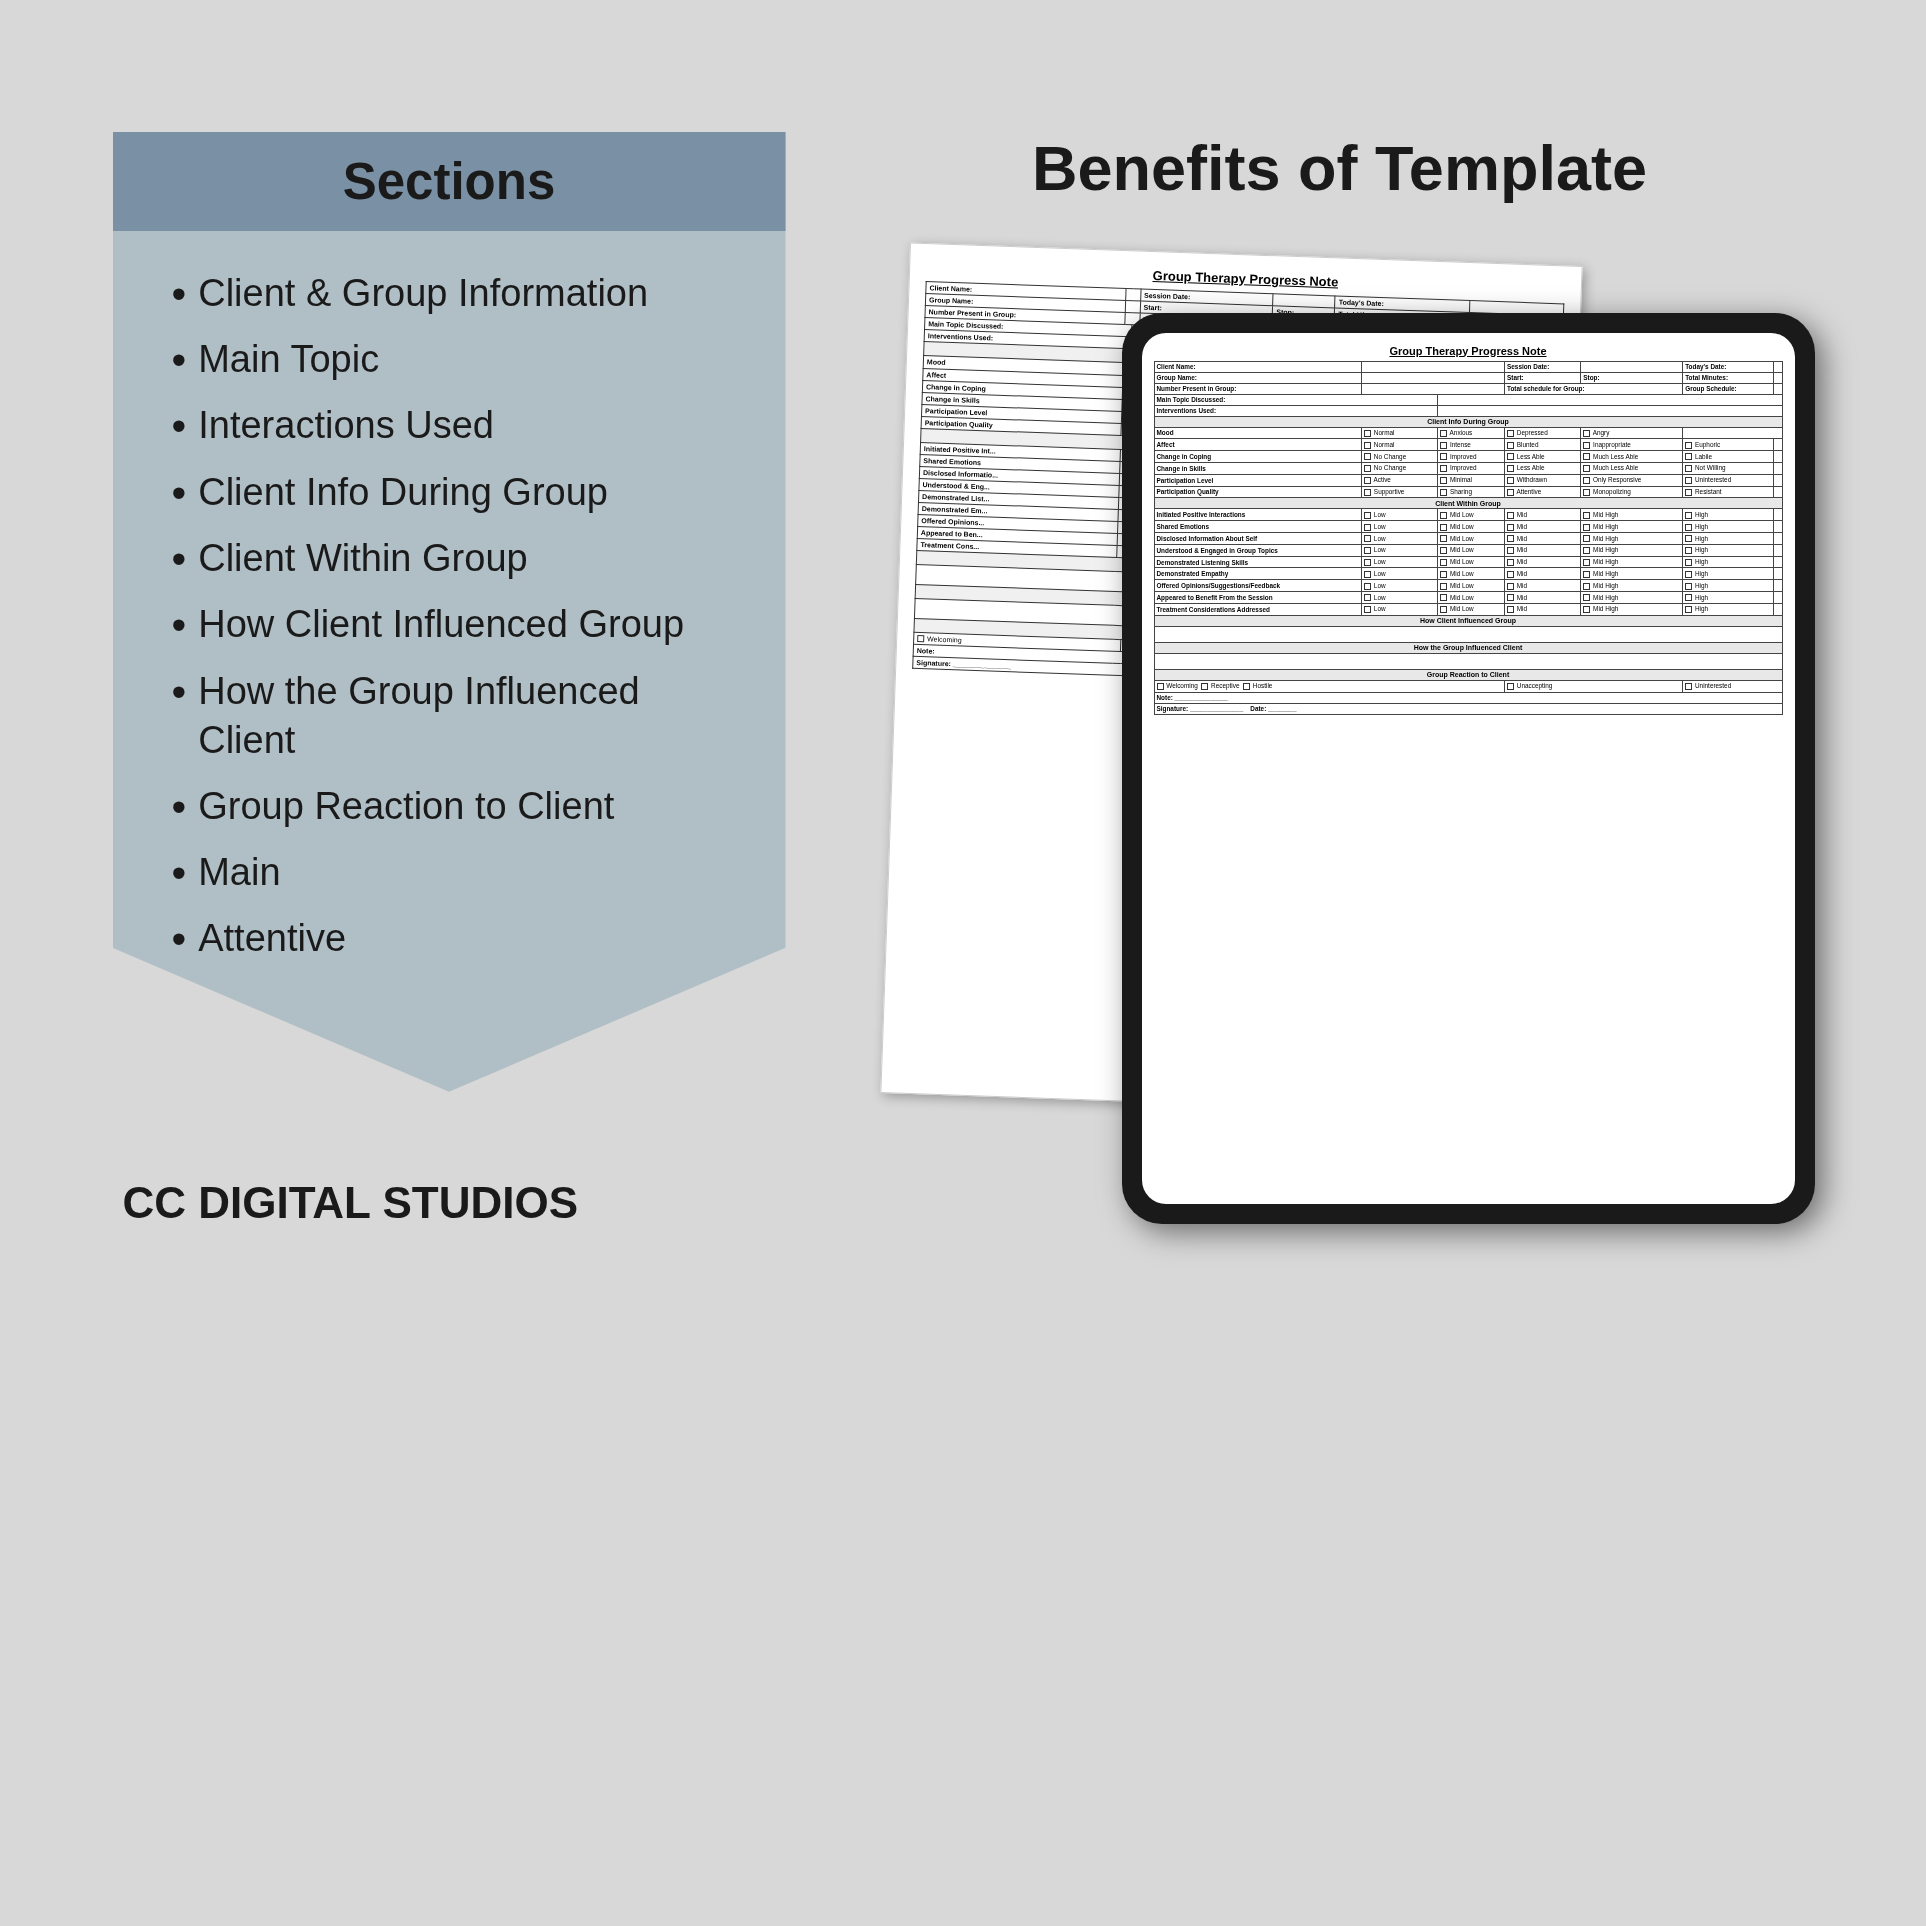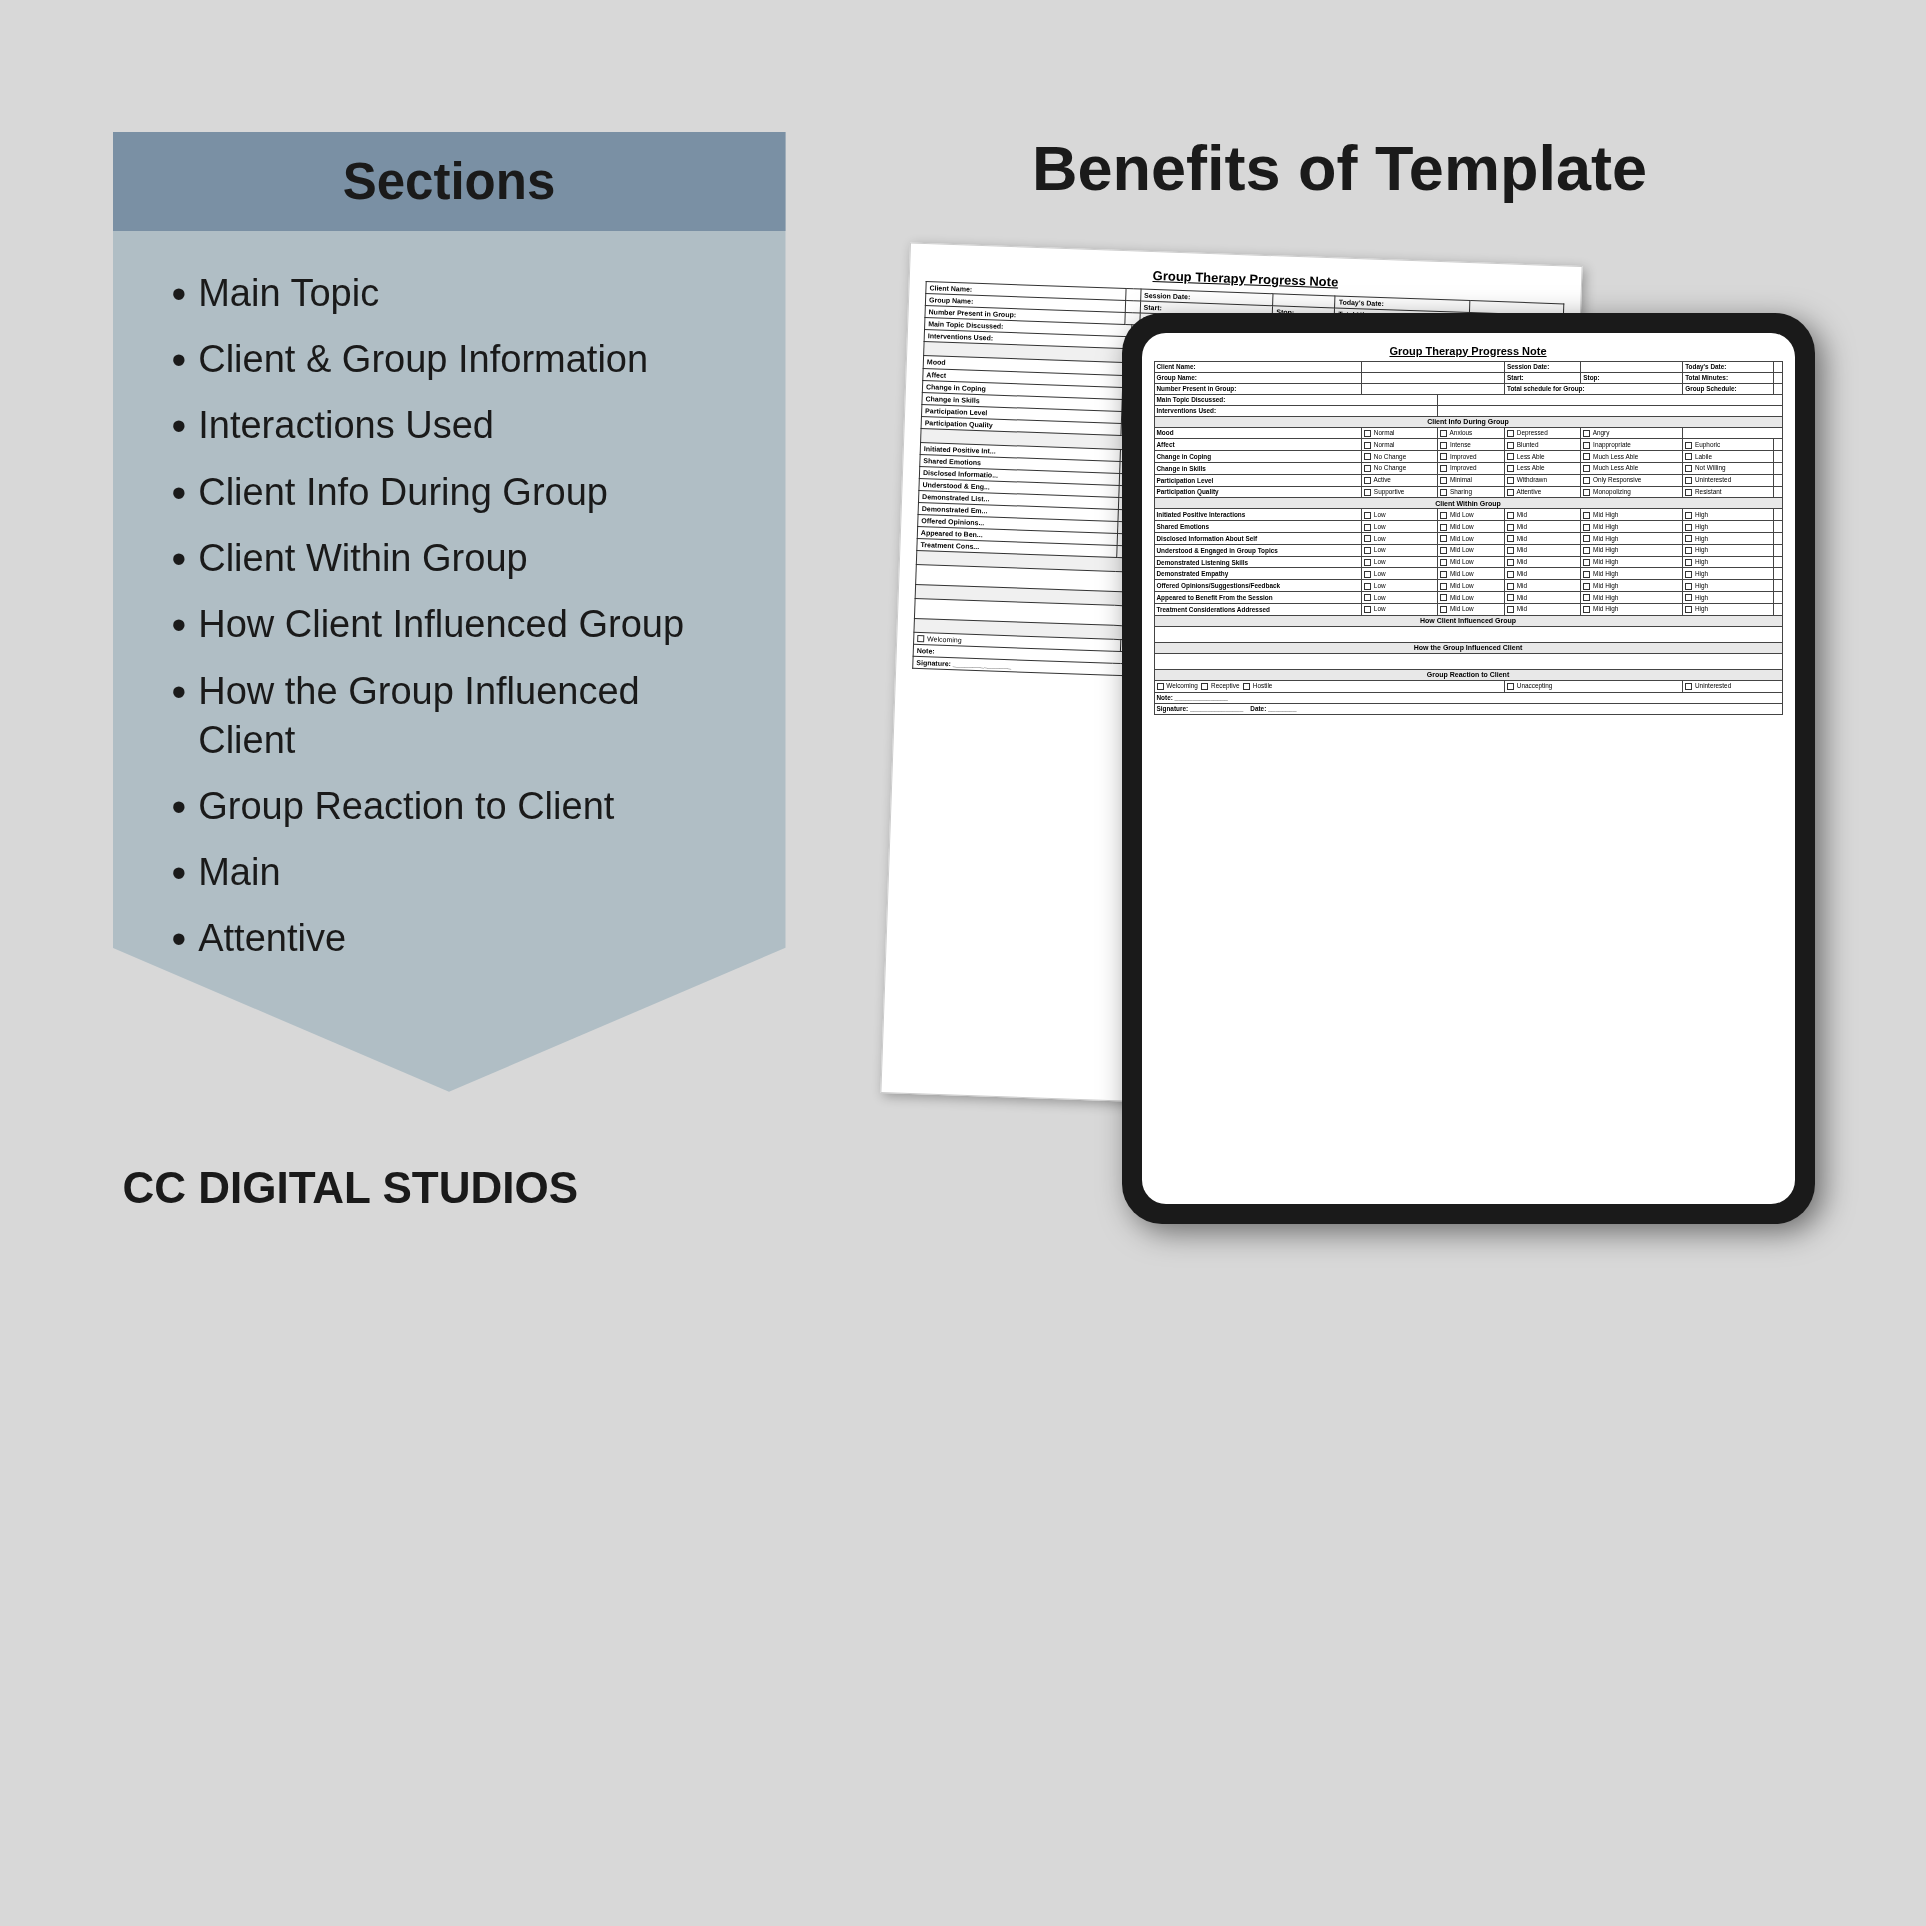--- a/index.html
+++ b/index.html
@@ -75,21 +75,21 @@
       font-size: 42px;
       line-height: 1.2;
       flex-shrink: 0;
     }
 
     .brand-text {
       font-size: 44px;
       font-family: Arial, sans-serif;
       font-weight: 700;
       color: #1a1a1a;
-      margin-top: 25px;
+      margin-top: 40px;
       padding-left: 10px;
     }
 
     
     .right-panel {
       flex: 1;
       display: flex;
       flex-direction: column;
       gap: 30px;
     }
@@ -249,22 +249,22 @@
 
 <div class="main-container">
 
   <div class="left-panel">
 
     <div class="sections-box">
       <div class="sections-header">
         <span>Sections</span>
       </div>
       <ul class="sections-list">
+        <li>Client &amp; Group Information</li>
         <li>Main Topic</li>
-        <li>Client &amp; Group Information</li>
         <li>Interactions Used</li>
         <li>Client Info During Group</li>
         <li>Client Within Group</li>
         <li>How Client Influenced Group</li>
         <li>How the Group Influenced Client</li>
         <li>Group Reaction to Client</li>
         <li>Main</li>
         <li>Attentive</li>
       </ul>
     </div>

